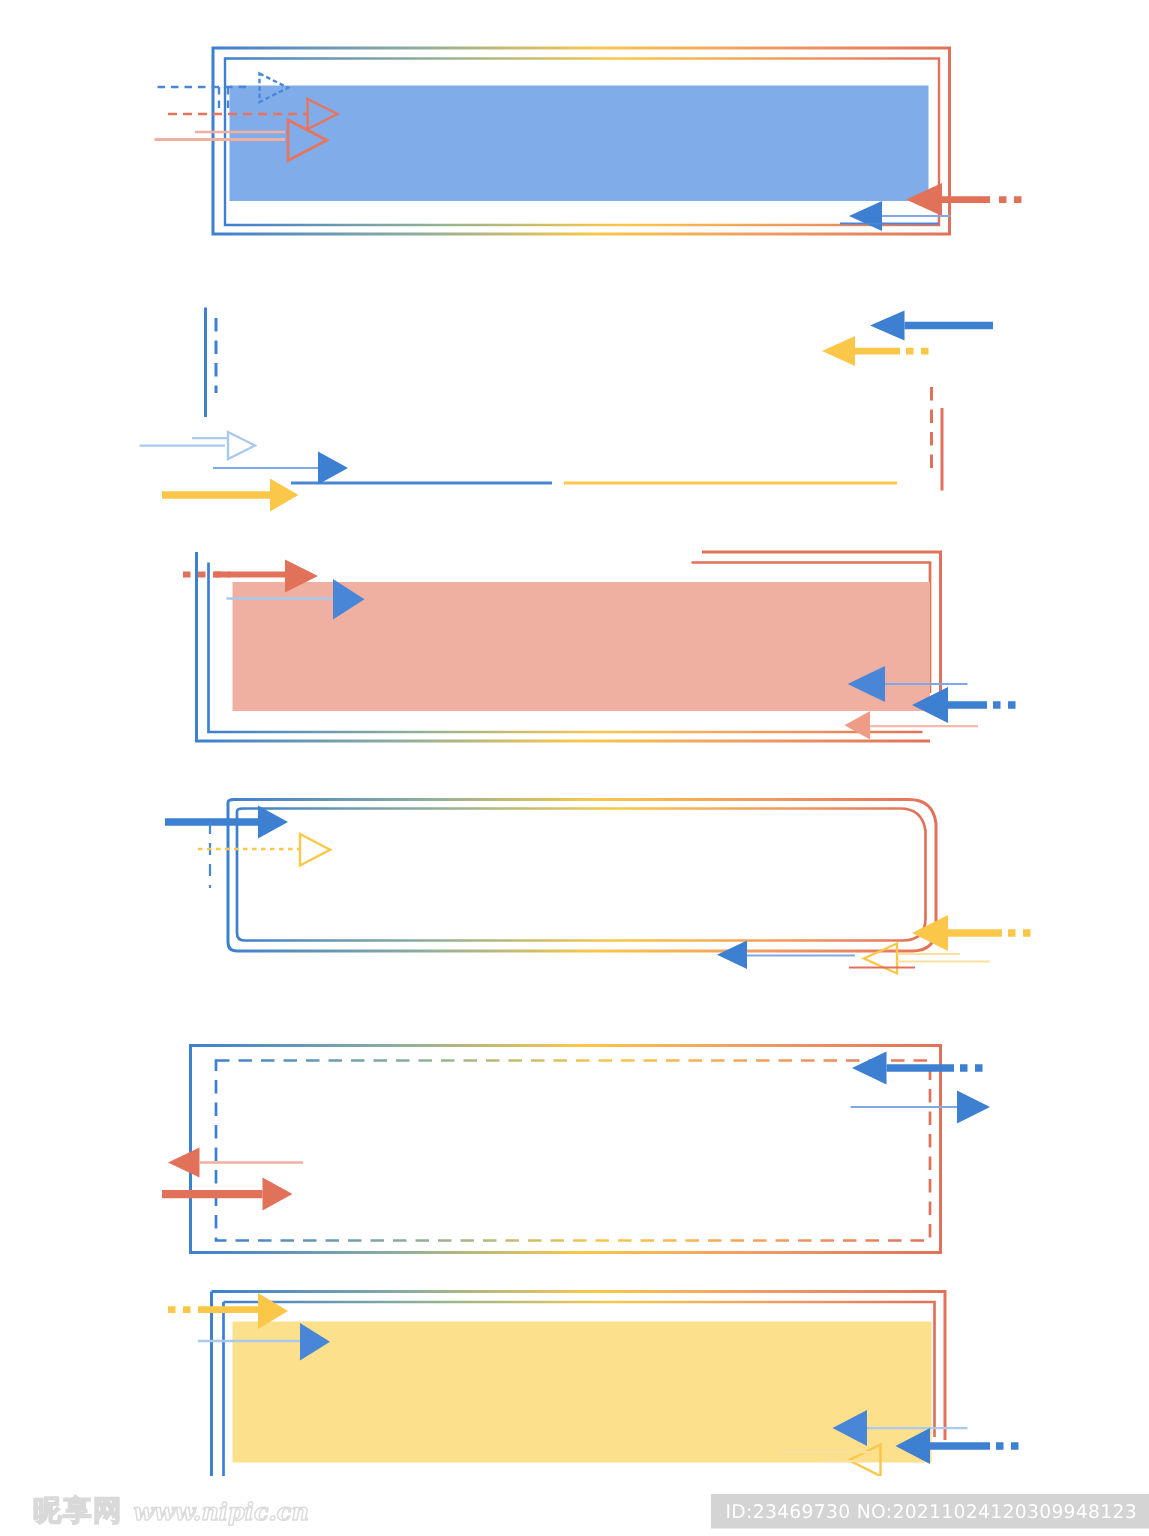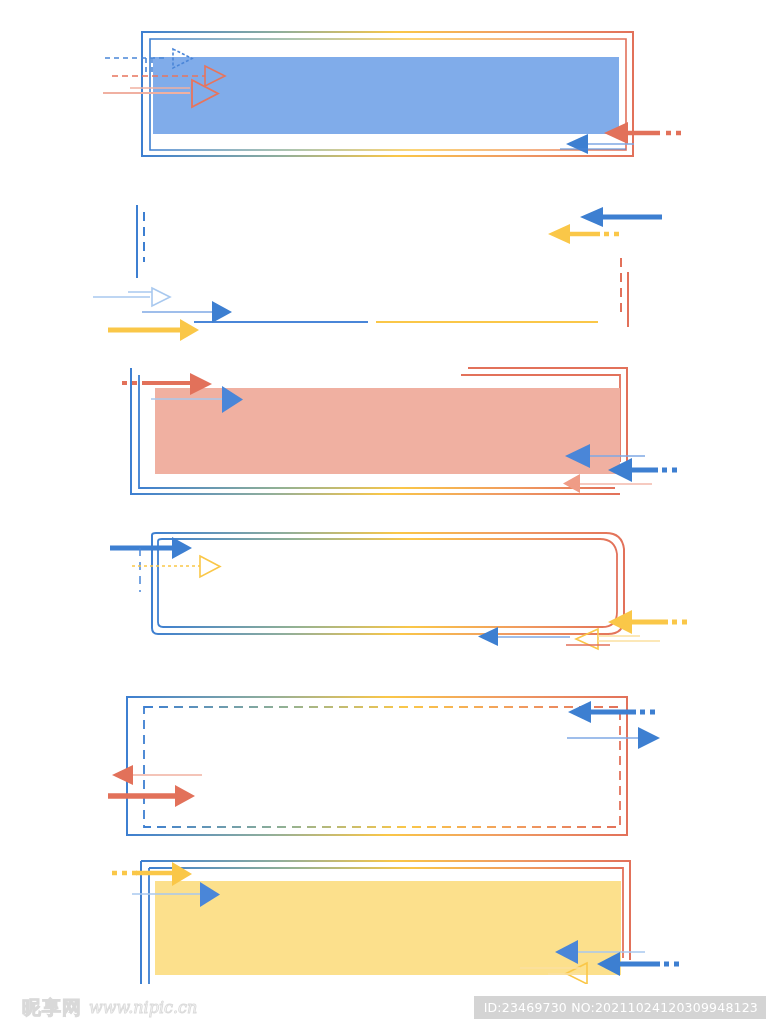--- a/index.html
+++ b/index.html
@@ -39,21 +39,21 @@
     letter-spacing:1px;
     color:#ffffff;
     -webkit-text-stroke:1px #d9d9d9;
     text-shadow:0 0 0 #d9d9d9;
     line-height:1;
   }
   .wm-url{
     font-family:"DejaVu Serif", serif;
     font-style:italic;
     font-size:16px;
-    font-weight:400;
+    font-weight:700;
     color:#ffffff;
     -webkit-text-stroke:1px #dcdcdc;
     line-height:1;
   }
   .wm-id{
     position:absolute;
     right:0px; top:996px;
     height:23px;
     line-height:23px;
     padding:0 8px 0 10px;

